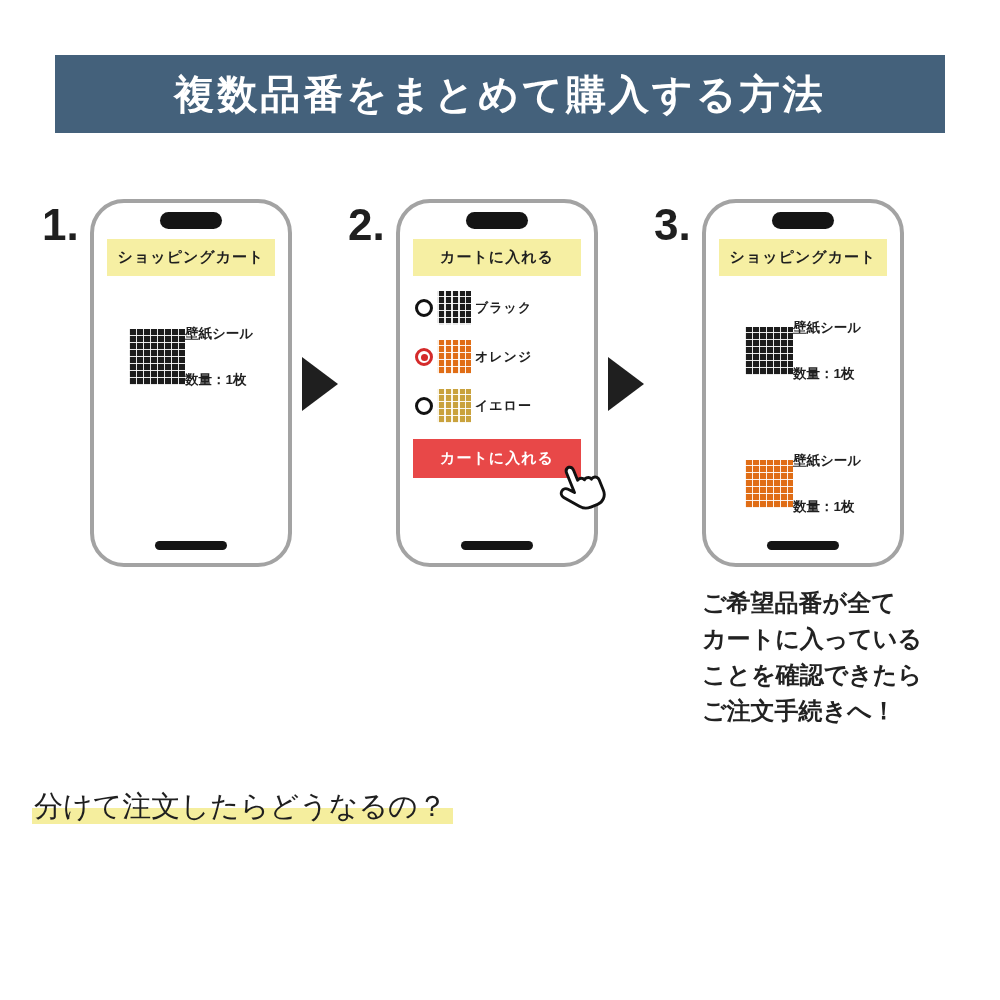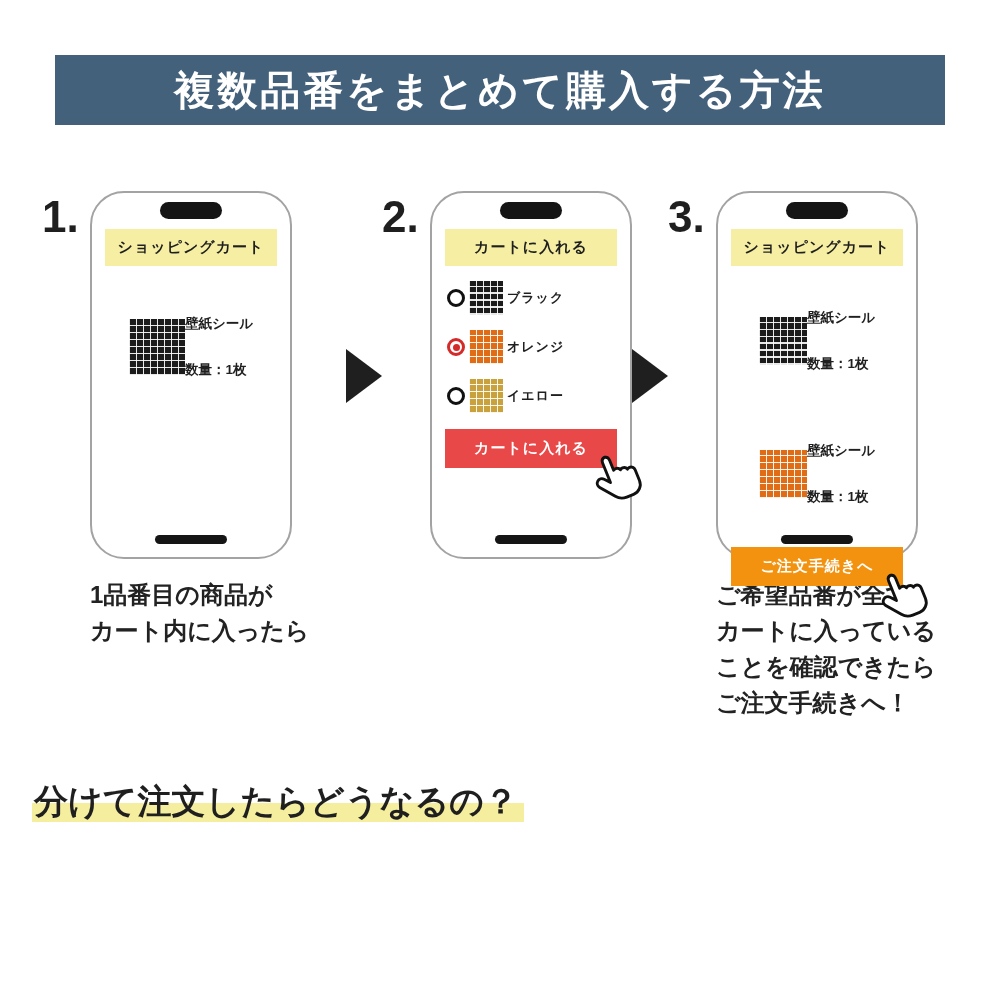--- a/index.html
+++ b/index.html
@@ -1,32 +1,32 @@
 <!DOCTYPE html>
 <html style="--header-bg: #44617b; --banner-yellow: #f6efa3; --button-red: #e84848; --button-orange: #f2920f; --highlight-yellow: #f5ee9e; --swatch-black: #1c1c1c; --swatch-yellow: #c9a23d; --swatch-orange: #e06d15; --radio-selected: #d42a2a;"><head>
 <meta charset="utf-8">
 <style>
   * { margin:0; padding:0; box-sizing:border-box; }
   html,body { width:1000px; height:1000px; background:#ffffff;
     font-family:"Liberation Sans","DejaVu Sans",sans-serif; color:#1f1f1f; }
   .page { width:1000px; height:1000px; overflow:hidden; position:relative; }
 
   
-  .header { margin:55px 55px 0; height:70px; background:var(--header-bg,#44617b);
+  .header { margin:55px 55px 0; height:78px; background:var(--header-bg,#44617b);
     display:flex; align-items:center; justify-content:center; }
   .header span { color:#ffffff; font-size:40px; font-weight:700; letter-spacing:3px; }
 
   
   .steps { margin-top:66px; padding:0 42px; display:flex; justify-content:space-between; }
   .step { display:flex; }
   .step-number { font-size:44px; font-weight:700; line-height:1; margin:4px 4px 0 0; width:44px; }
   .step-col { display:flex; flex-direction:column; }
 
   
-  .phone { width:202px; height:368px; background:#ffffff; border:2px solid #a3a3a3;
+  .phone { width:202px; height:368px; background:#ffffff; border:4px solid #a3a3a3;
     border-radius:34px; position:relative; padding:36px 13px 30px; }
   .notch { position:absolute; top:9px; left:50%; transform:translateX(-50%);
     width:62px; height:17px; background:#151515; border-radius:9px; }
   .homebar { position:absolute; bottom:13px; left:50%; transform:translateX(-50%);
     width:72px; height:9px; background:#151515; border-radius:5px; }
   .banner { background:var(--banner-yellow,#f6efa3); text-align:center; font-weight:700;
     font-size:15px; padding:9px 2px; letter-spacing:1px; }
 
   
   .swatch { flex:0 0 auto;
@@ -66,21 +66,21 @@
   .arrow { width:0; height:0; border-top:27px solid transparent;
     border-bottom:27px solid transparent; border-left:36px solid #1f1f1f;
     margin-top:158px; flex:0 0 auto; }
 
   
   .caption { margin-top:18px; font-size:24px; font-weight:600; line-height:1.5;
     white-space:pre-line; color:#222; width:256px; }
 
   
   .note { margin:58px 32px 0; }
-  .note-heading span { font-size:34px; font-weight:700; display:inline;
+  .note-heading span { font-size:29px; font-weight:400; display:inline;
     background:linear-gradient(transparent 52%, var(--highlight-yellow,#f5ee9e) 52%);
     padding:0 6px 2px 2px; }
   .note-body { margin-top:30px; font-size:26px; font-weight:600; line-height:1.8;
     color:#222; white-space:pre-line; }
 </style>
 </head>
 <body>
 
 <div class="page">
 
@@ -98,22 +98,20 @@
           <div class="banner">ショッピングカート</div>
           <div class="product-row">
             <div class="swatch black sw-lg"></div>
             <div class="product-text">
               <div>壁紙シール</div>
               <div>数量：1枚</div>
             </div>
           </div>
           <div class="homebar"></div>
         </div>
-        <div class="caption">1品番目の商品が
-カート内に入ったら</div>
       </div>
     </div>
 
     <div class="arrow"></div>
 
     <div class="step">
       <div class="step-number">2.</div>
       <div class="step-col">
         <div class="phone">
           <div class="notch"></div>
@@ -164,26 +162,20 @@
             </div>
           </div>
           <div class="product-row tight">
             <div class="swatch orange sw-md"></div>
             <div class="product-text">
               <div>壁紙シール</div>
               <div>数量：1枚</div>
             </div>
           </div>
 
-          <div class="phone-btn orange">
-            <span>ご注文手続きへ</span>
-            <svg class="hand" viewBox="0 0 60 60">
-              <path d="M26 4c-2.8 0-4.6 2-4.6 5v21.5l-4.8-5.6c-1.8-2.1-4.8-2.4-6.8-0.7-2 1.7-2.3 4.6-0.6 6.8l11.5 14.6c2.6 3.3 6.5 5.2 10.7 5.2h7.6c6.1 0 11-4.9 11-11v-12c0-2.5-2-4.5-4.5-4.5-1 0-1.9 0.3-2.6 0.9-0.6-1.8-2.3-3.1-4.3-3.1-1 0-2 0.4-2.7 1-0.6-1.8-2.3-3-4.2-3-0.9 0-1.8 0.3-2.5 0.8V9c0-3-1.8-5-4.6-5z" fill="#ffffff" stroke="#111111" stroke-width="3" stroke-linejoin="round"></path>
-            </svg>
-          </div>
 
           <div class="homebar"></div>
         </div>
         <div class="caption">ご希望品番が全て
 カートに入っている
 ことを確認できたら
 ご注文手続きへ！</div>
       </div>
     </div>
 

